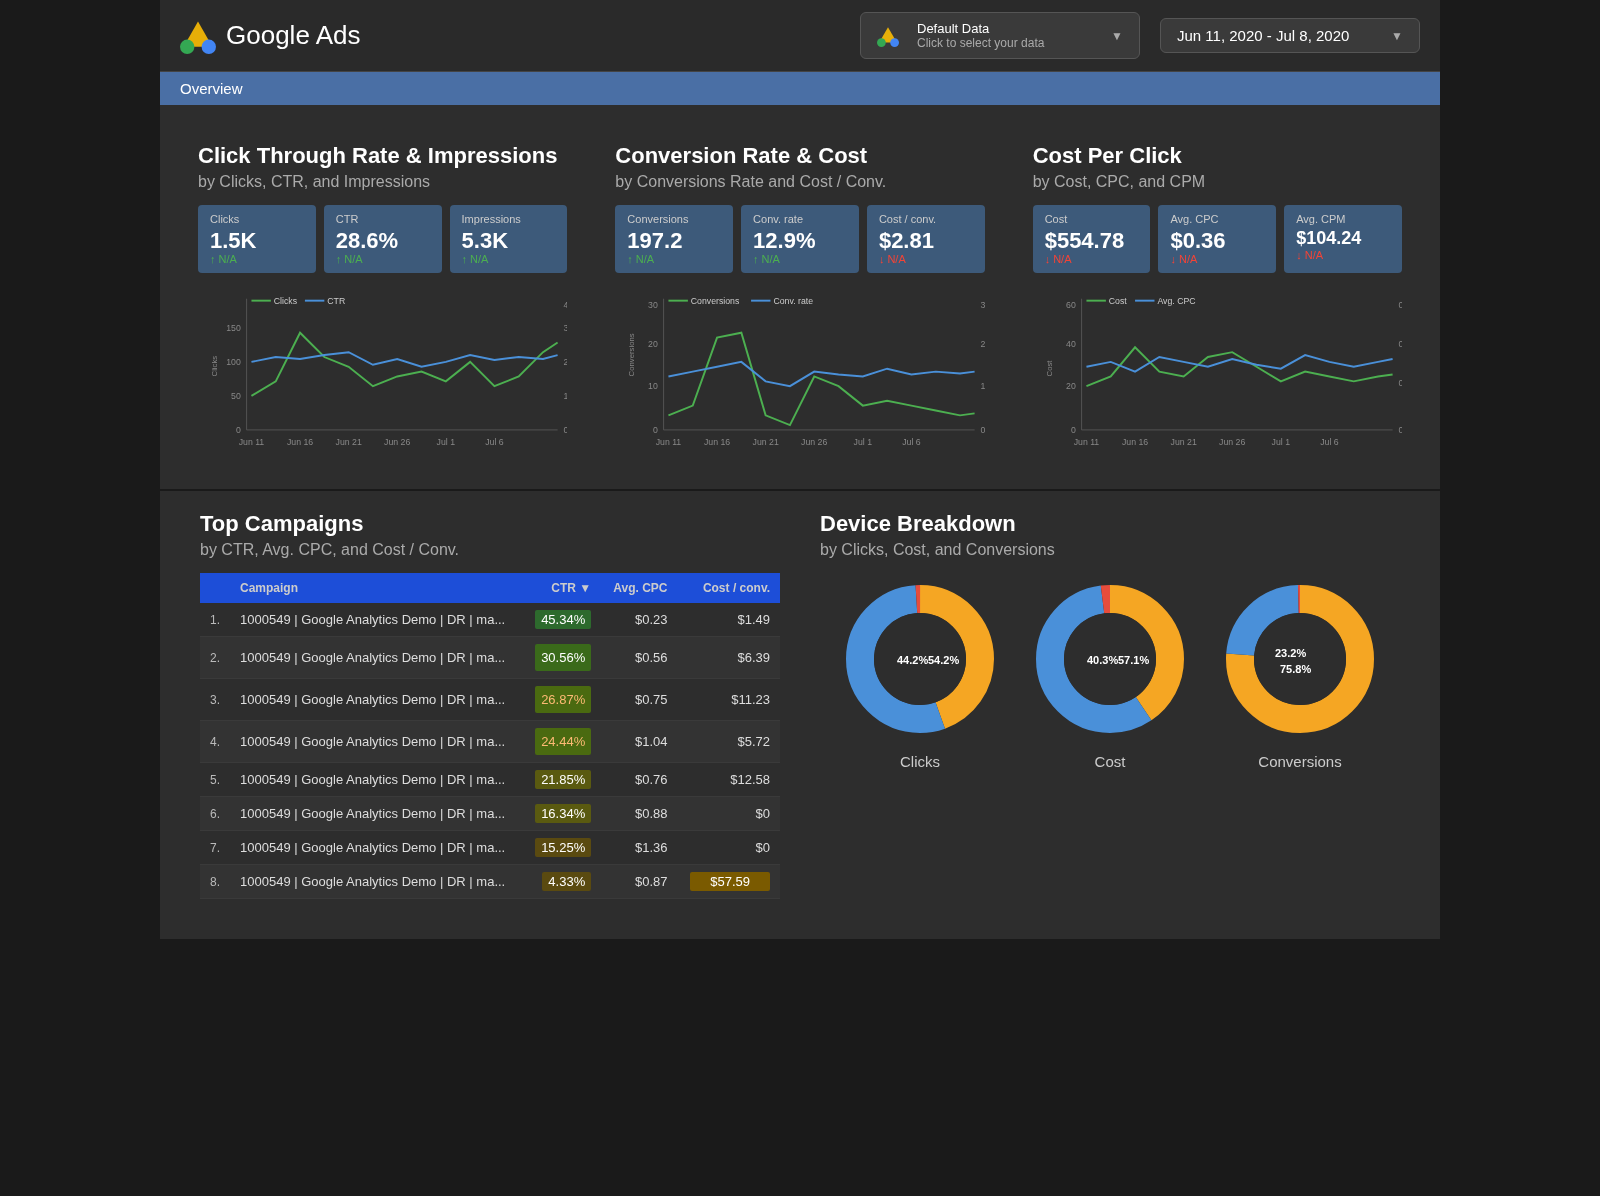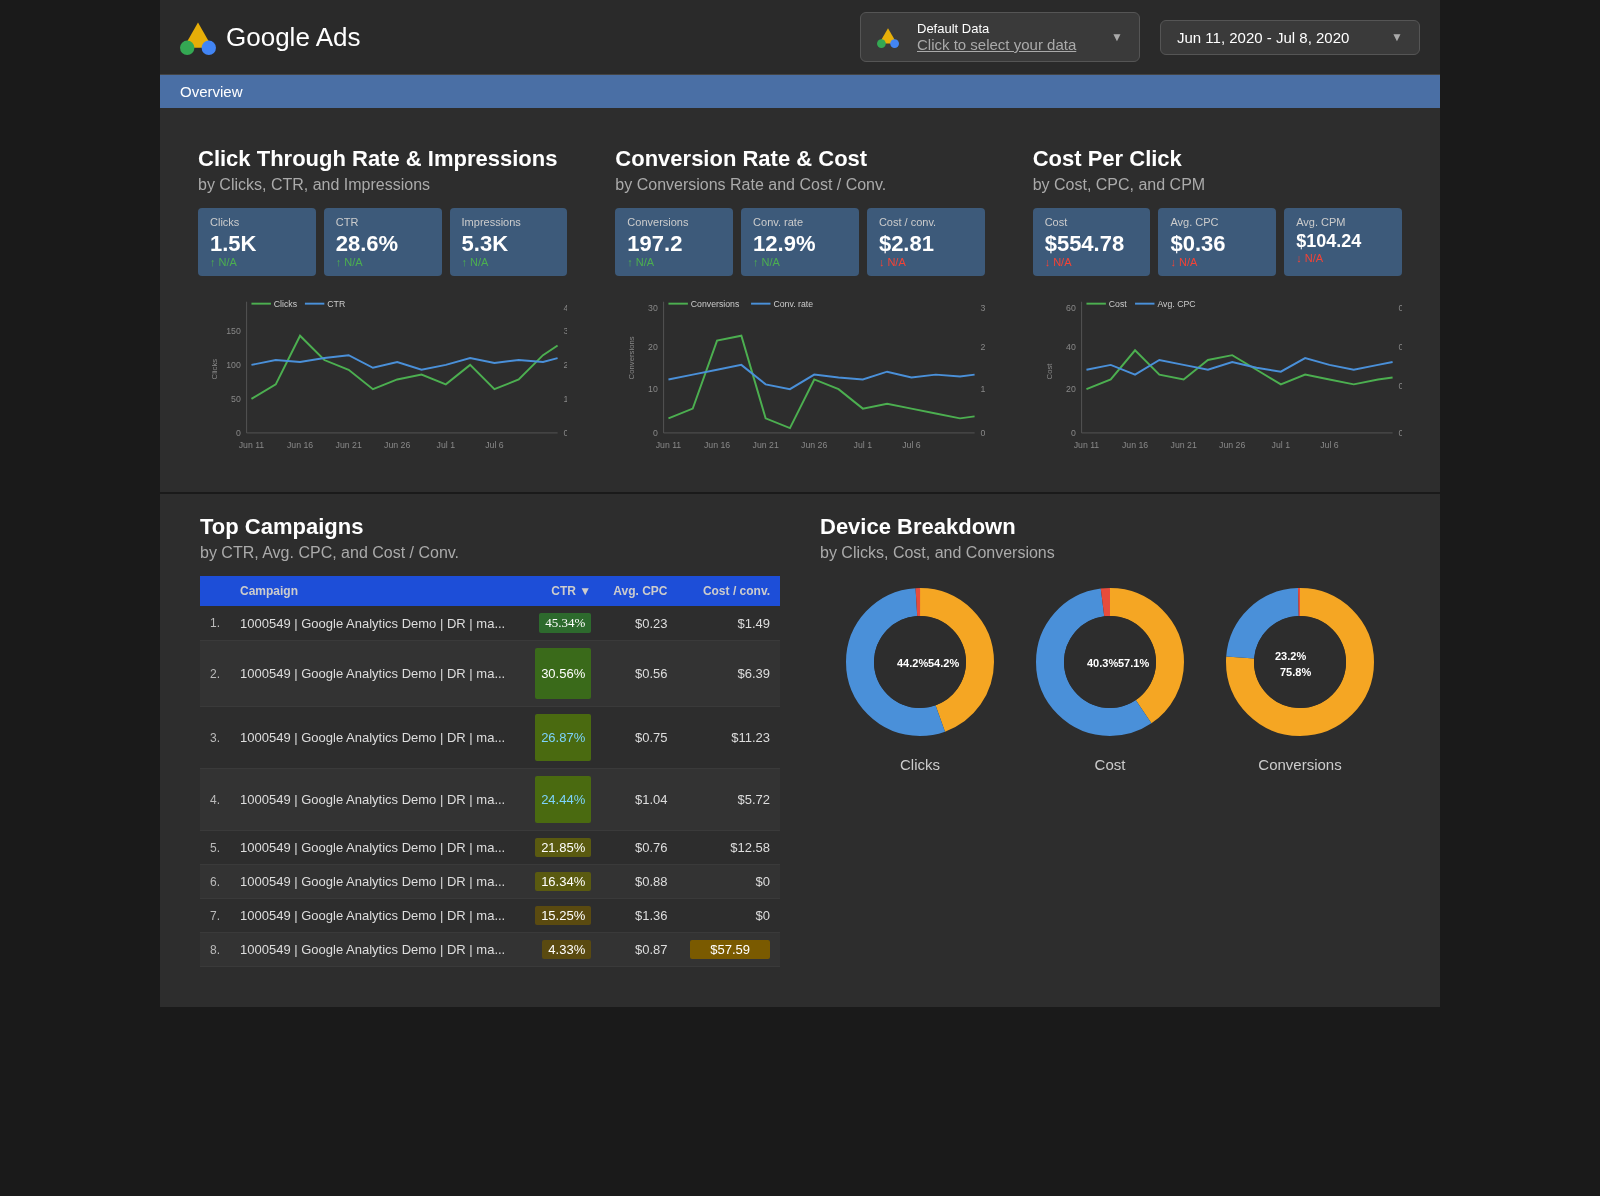--- a/index.html
+++ b/index.html
@@ -6,21 +6,21 @@
     body { background: #1a1a1a; font-family: -apple-system, BlinkMacSystemFont, 'Segoe UI', sans-serif; color: #fff; width: 1280px; margin: 0 auto; }
 
     
     .header { background: #2a2a2a; display: flex; align-items: center; padding: 12px 20px; gap: 20px; border-bottom: 1px solid #444; }
     .logo-area { display: flex; align-items: center; gap: 10px; }
     .logo-text { font-size: 26px; font-weight: 300; color: #fff; }
     .header-spacer { flex: 1; }
     .data-selector { background: #3a3a3a; border: 1px solid #555; border-radius: 6px; padding: 8px 16px; display: flex; align-items: center; gap: 18px; min-width: 280px; cursor: pointer; }
     .data-selector-text { flex: 1; }
     .data-selector-title { font-size: 13px; font-weight: 500; color: #fff; }
-    .data-selector-sub { font-size: 15px; color: #aaa; text-decoration: underline; }
+    .data-selector-sub { font-size: 12px; color: #aaa; }
     .date-selector { background: #3a3a3a; border: 1px solid #555; border-radius: 6px; padding: 8px 16px; display: flex; align-items: center; gap: 10px; min-width: 260px; cursor: pointer; }
     .date-text { font-size: 15px; font-weight: 500; color: #fff; flex: 1; }
 
     
     .overview-bar { background: #4a6fa5; padding: 8px 20px; font-size: 15px; font-weight: 500; color: #fff; }
 
     
     .main { background: #2d2d2d; padding: 20px; }
 
     
@@ -49,23 +49,23 @@
 
     
     .campaigns-table { width: 100%; border-collapse: collapse; margin-top: 10px; font-size: 13px; }
     .campaigns-table th { background: #1d4ed8; padding: 8px 10px; text-align: left; color: #ccc; font-weight: 600; font-size: 12px; }
     .campaigns-table th.sortable { cursor: pointer; }
     .campaigns-table th.right { text-align: right; }
     .campaigns-table td { padding: 7px 10px; border-bottom: 1px solid #3a3a3a; color: #ddd; }
     .campaigns-table td.num { color: #bbb; font-size: 12px; width: 25px; }
     .campaigns-table td.right { text-align: right; }
     .campaigns-table tr:nth-child(even) { background: #333; }
-    .ctr-high { color: #fff; background: #2d6a2d; padding: 2px 6px; border-radius: 2px; display: inline-block; font-family: Liberation Serif, serif; }
-    .ctr-mid-high { color: #fff; background: #3a6a1a; padding: 18px 6px; border-radius: 2px; display: inline-block; }
-    .ctr-mid { color: #7dd3fc; background: #4a6a10; padding: 16px 6px; border-radius: 2px; display: inline-block; }
+    .ctr-high { color: #fff; background: #2d6a2d; padding: 2px 6px; border-radius: 2px; display: inline-block; }
+    .ctr-mid-high { color: #fff; background: #3a6a1a; padding: 6px 6px; border-radius: 2px; display: inline-block; }
+    .ctr-mid { color: #fdba74; background: #4a6a10; padding: 6px 6px; border-radius: 2px; display: inline-block; }
     .ctr-low { color: #fff; background: #5a5a10; padding: 2px 6px; border-radius: 2px; display: inline-block; }
     .ctr-lower { color: #fff; background: #5a4a10; padding: 2px 6px; border-radius: 2px; display: inline-block; }
     .cost-high { background: #7a5a00; color: #fff; padding: 2px 20px; border-radius: 2px; display: inline-block; }
 
     .pagination { display: flex; align-items: center; justify-content: flex-end; padding: 8px 0; gap: 8px; font-size: 12px; color: #aaa; }
     .pagination button { background: #3a3a3a; border: none; color: #ccc; padding: 4px 8px; border-radius: 3px; cursor: pointer; }
 
     
     .device-charts { display: flex; gap: 30px; align-items: center; justify-content: center; margin-top: 20px; }
     .device-chart-item { text-align: center; }

